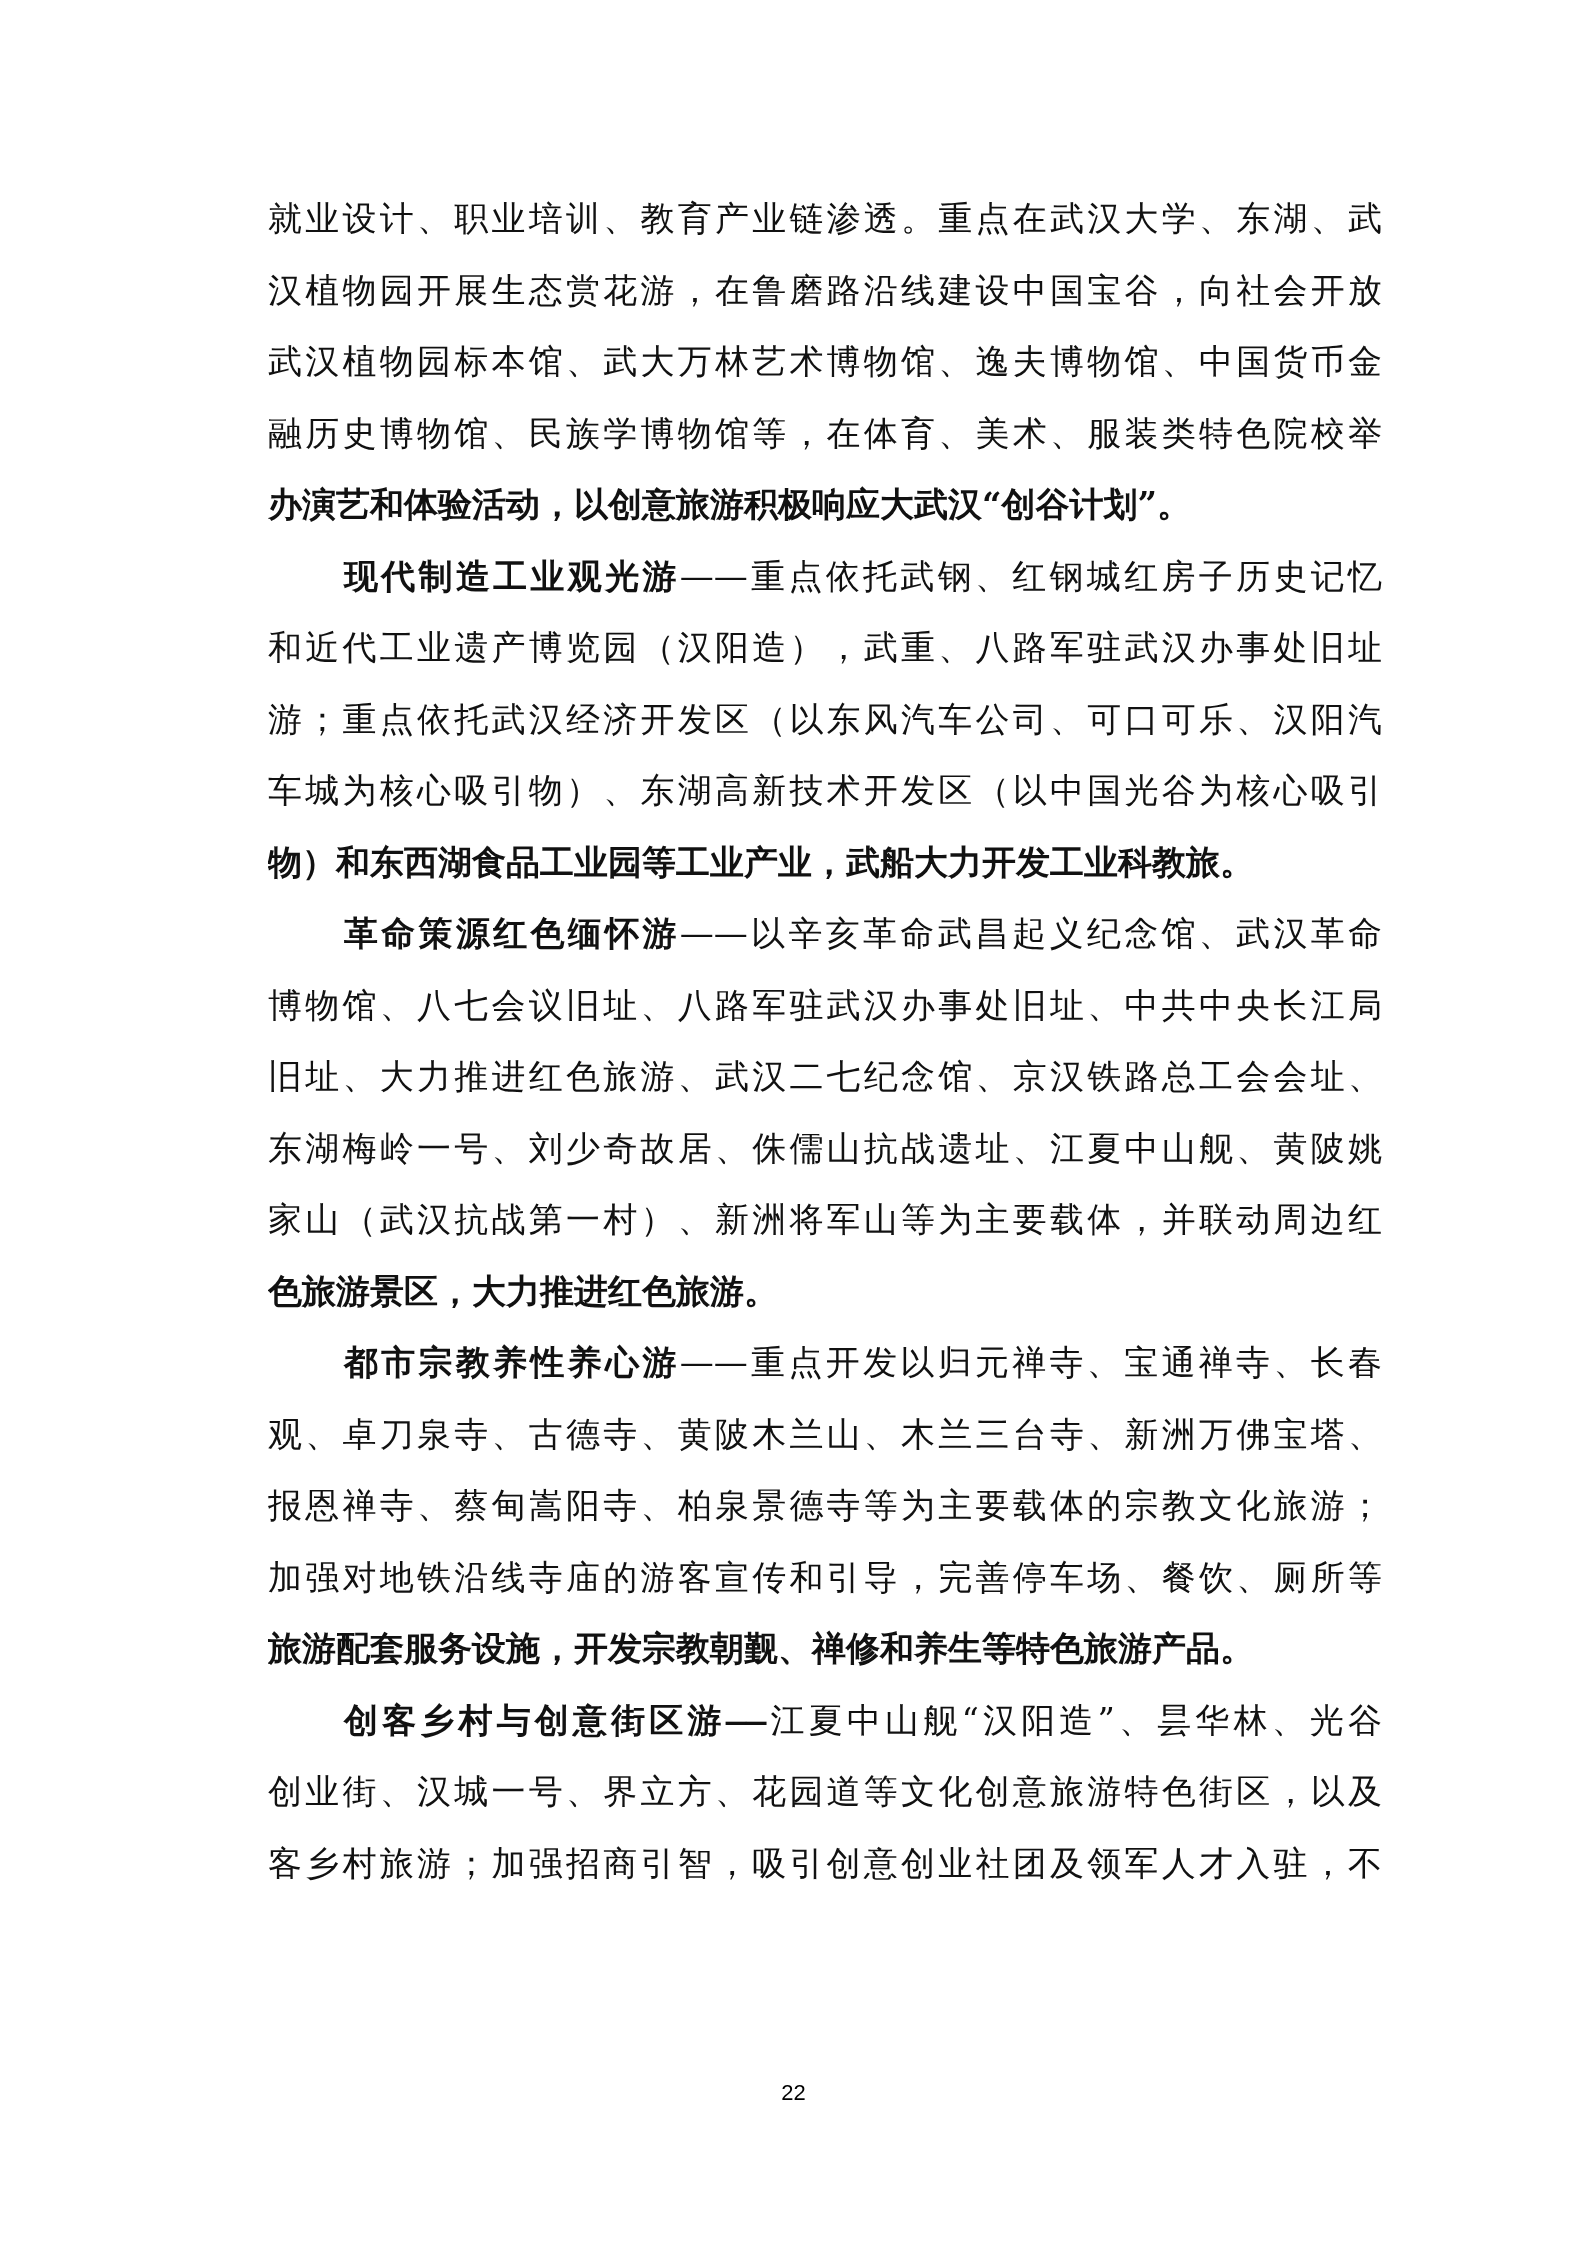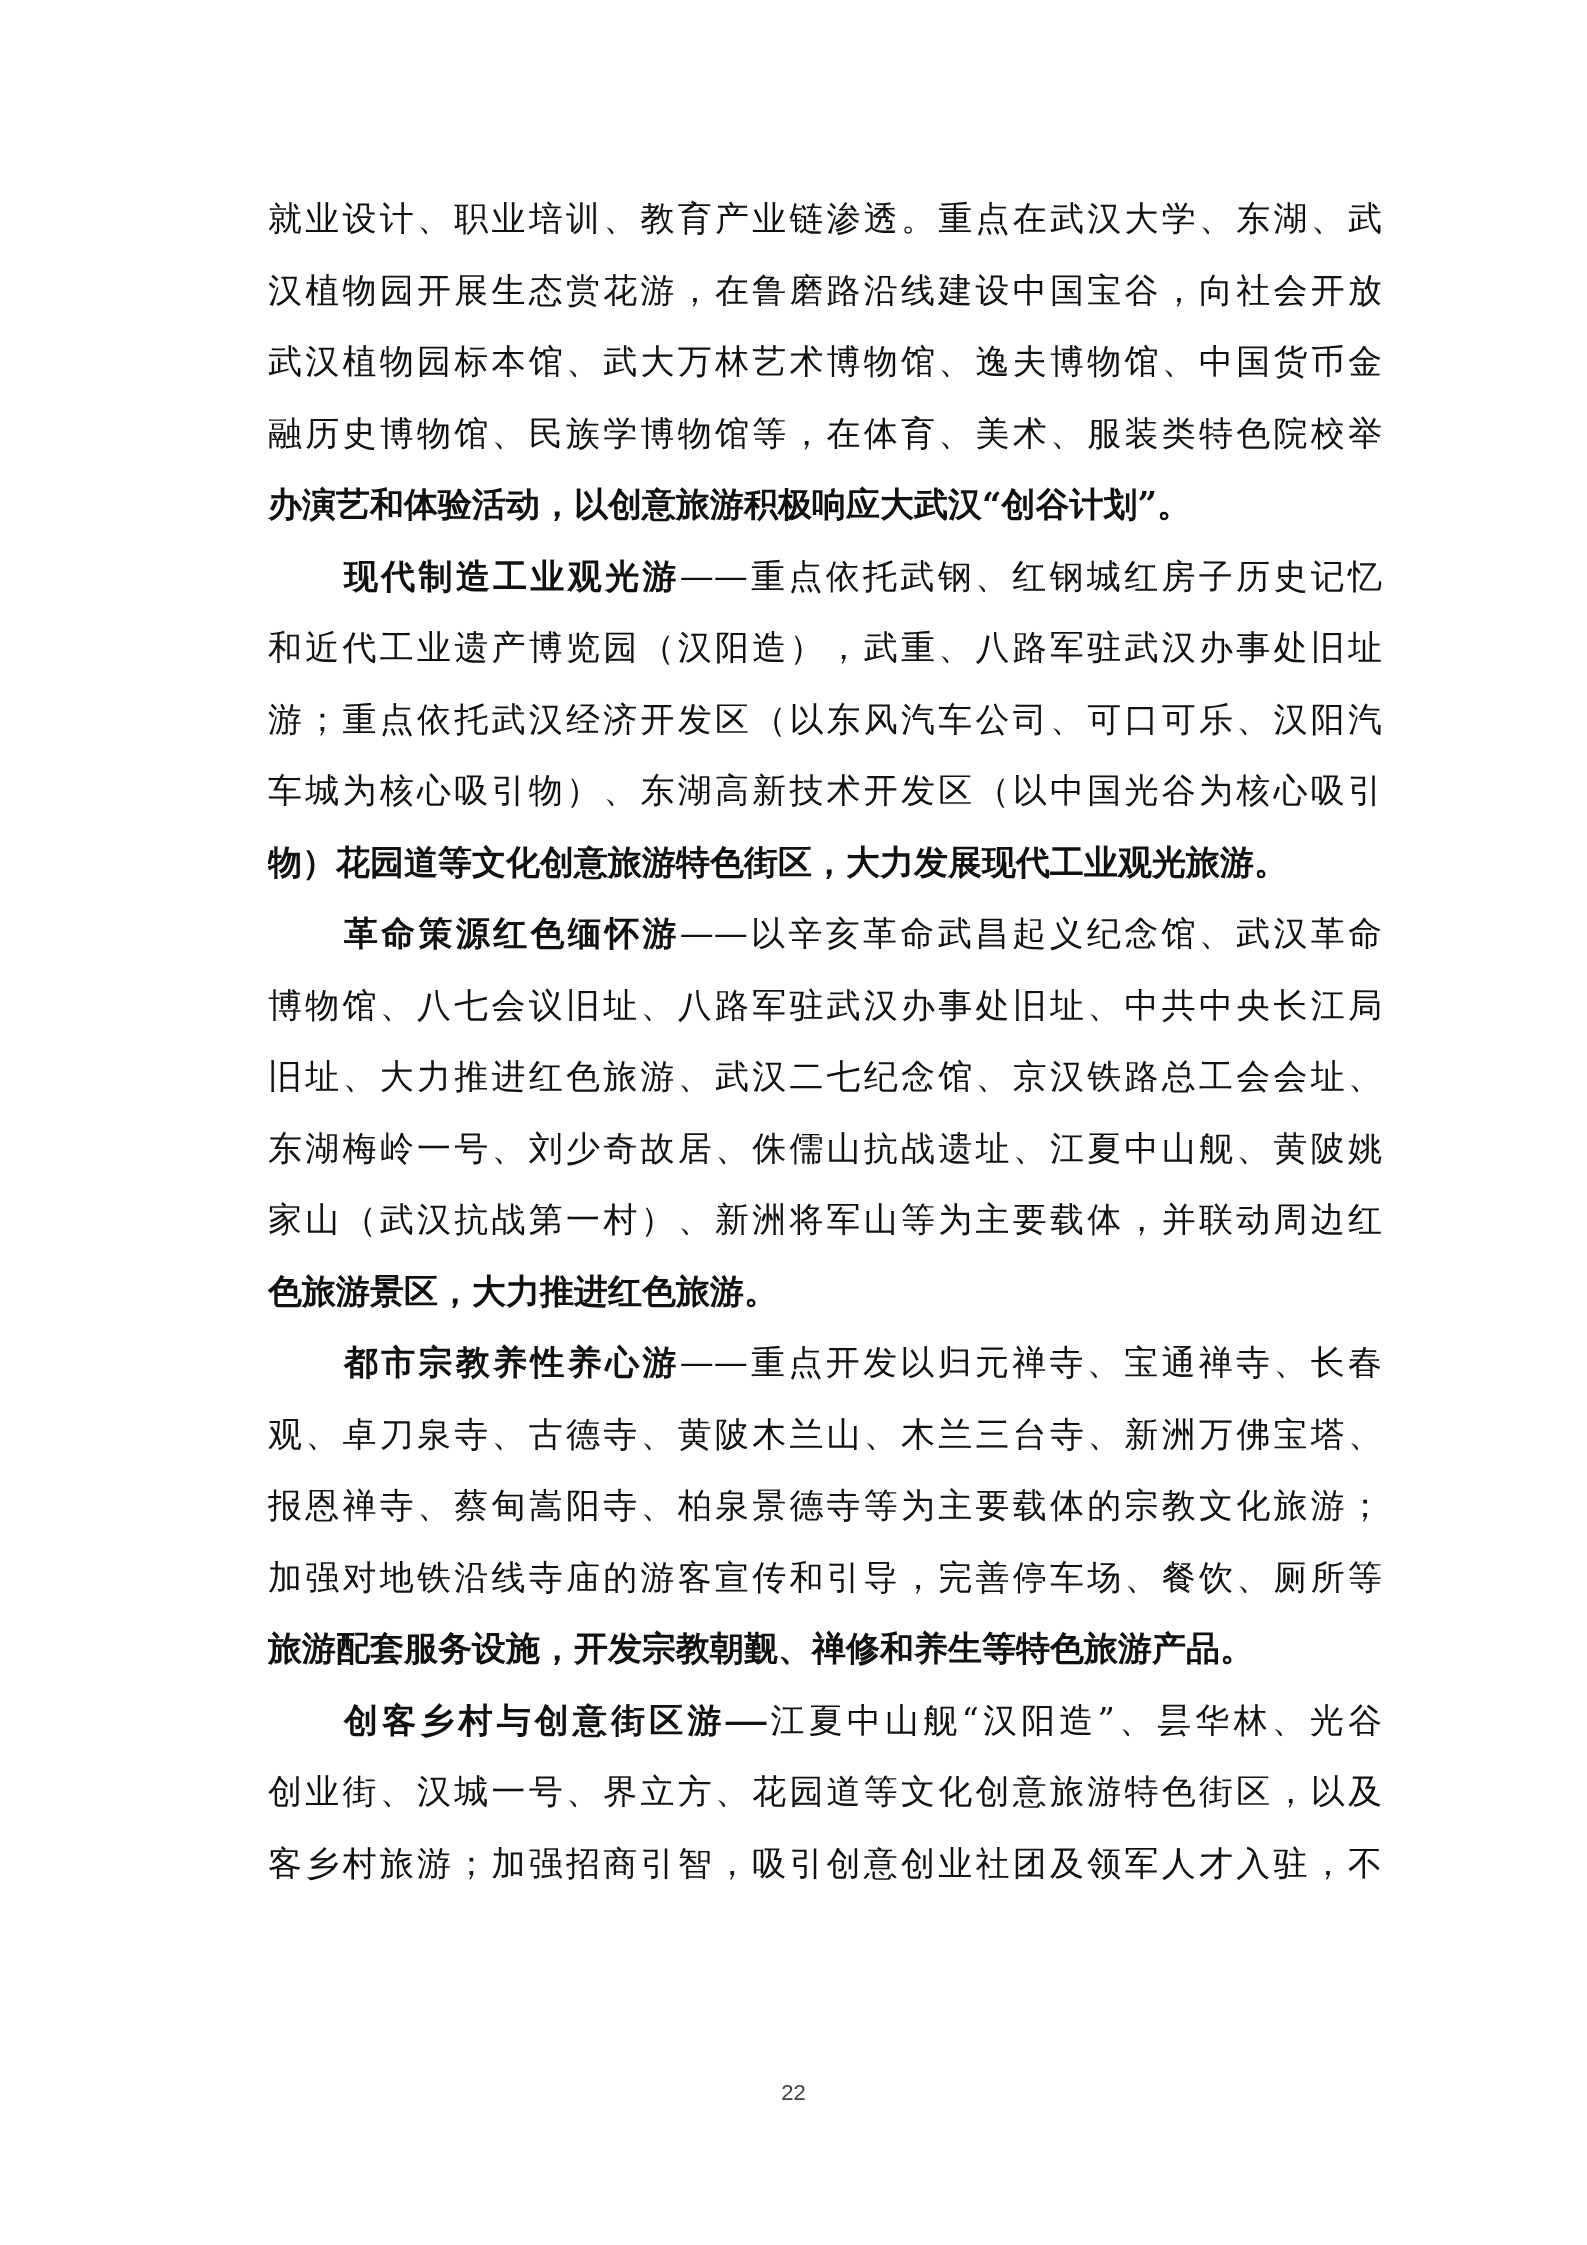--- a/index.html
+++ b/index.html
@@ -6,39 +6,39 @@
   body { width: 1587px; height: 2245px; position: relative; overflow: hidden;
          font-family: "DejaVu Serif", "Liberation Serif", serif; color: #111111; }
   .page { position: absolute; left: 0; top: 0; width: 1587px; height: 2245px; background: #fff; }
   .text-block { position: absolute; left: 240px; top: 183px; width: 1114px; margin-left: 28px; }
   .line { height: 71.5px; line-height: 71.5px; font-size: 34px; white-space: nowrap;
           text-align: justify; text-align-last: justify; overflow: hidden; }
   .line.indent { padding-left: 76px; }
   .line.last { text-align-last: left; font-weight: bold; }
   .heading { font-weight: bold; font-family: Liberation Mono, monospace; }
   .page-number { position: absolute; left: 0; width: 1587px; top: 2080px; text-align: center;
-                 font-family: "Liberation Sans", sans-serif; font-size: 22px; color: #404040; }
+                 font-family: "Liberation Sans", sans-serif; font-size: 22px; color: #000000; }
 </style>
 </head>
 <body>
 
 <div class="page">
   <div class="text-block">
 
     <div class="line">就业设计、职业培训、教育产业链渗透。重点在武汉大学、东湖、武</div>
     <div class="line">汉植物园开展生态赏花游，在鲁磨路沿线建设中国宝谷，向社会开放</div>
     <div class="line">武汉植物园标本馆、武大万林艺术博物馆、逸夫博物馆、中国货币金</div>
     <div class="line">融历史博物馆、民族学博物馆等，在体育、美术、服装类特色院校举</div>
     <div class="line last">办演艺和体验活动，以创意旅游积极响应大武汉“创谷计划”。</div>
 
     <div class="line indent"><span class="heading">现代制造工业观光游</span><span>——重点依托武钢、红钢城红房子历史记忆</span></div>
     <div class="line">和近代工业遗产博览园（汉阳造），武重、八路军驻武汉办事处旧址</div>
     <div class="line">游；重点依托武汉经济开发区（以东风汽车公司、可口可乐、汉阳汽</div>
     <div class="line">车城为核心吸引物）、东湖高新技术开发区（以中国光谷为核心吸引</div>
-    <div class="line last">物）花园道等文化创意旅游特色街区，大力发展现代工业观光旅游。</div>
+    <div class="line last">物）和东西湖食品工业园等工业产业，武船大力开发工业科教旅。</div>
 
     <div class="line indent"><span class="heading">革命策源红色缅怀游</span><span>——以辛亥革命武昌起义纪念馆、武汉革命</span></div>
     <div class="line">博物馆、八七会议旧址、八路军驻武汉办事处旧址、中共中央长江局</div>
     <div class="line">旧址、大力推进红色旅游、武汉二七纪念馆、京汉铁路总工会会址、</div>
     <div class="line">东湖梅岭一号、刘少奇故居、侏儒山抗战遗址、江夏中山舰、黄陂姚</div>
     <div class="line">家山（武汉抗战第一村）、新洲将军山等为主要载体，并联动周边红</div>
     <div class="line last">色旅游景区，大力推进红色旅游。</div>
 
     <div class="line indent"><span class="heading">都市宗教养性养心游</span><span>——重点开发以归元禅寺、宝通禅寺、长春</span></div>
     <div class="line">观、卓刀泉寺、古德寺、黄陂木兰山、木兰三台寺、新洲万佛宝塔、</div>

